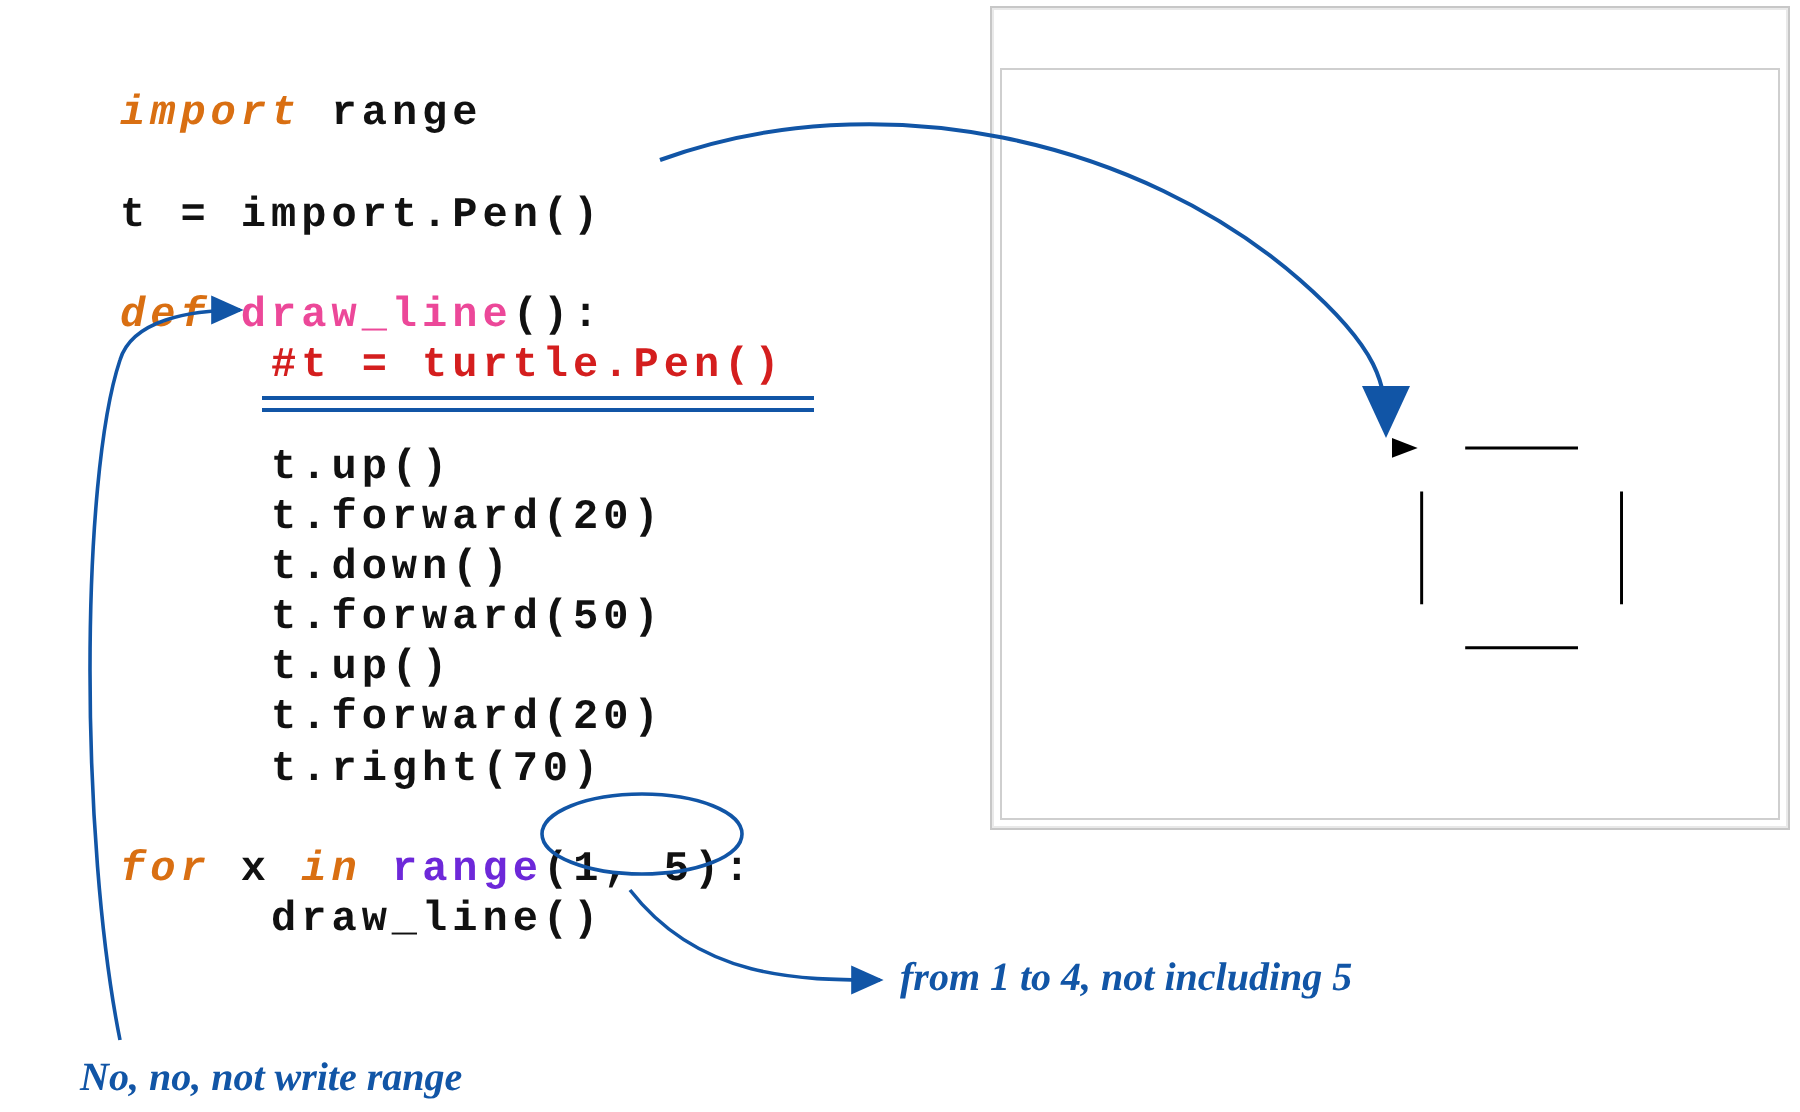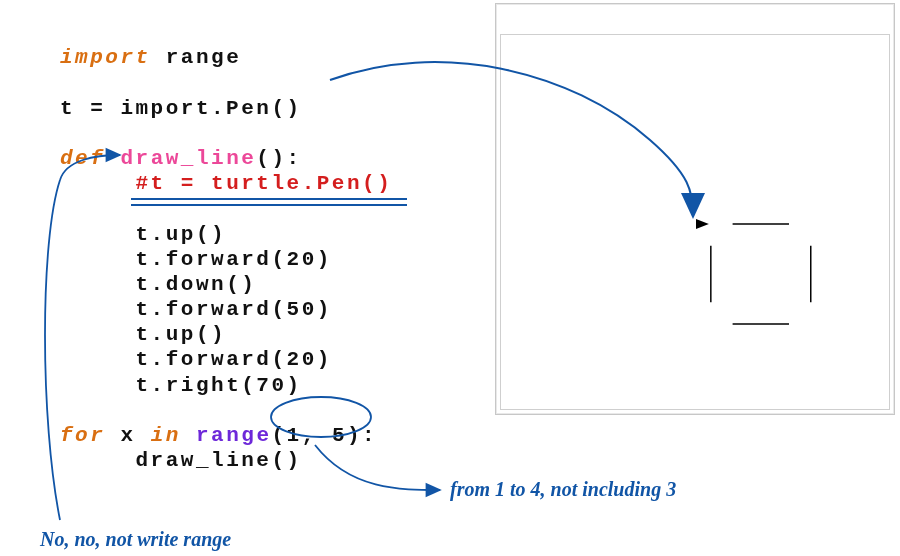--- a/index.html
+++ b/index.html
@@ -163,14 +163,14 @@
 
   <ellipse cx="321" cy="417" rx="50" ry="20" fill="none" stroke="#1155a6" stroke-width="1.8"></ellipse>
 
   <path d="M 315 445 C 350 490, 400 490, 440 490" fill="none" stroke="#1155a6" stroke-width="1.8" marker-end="url(#ah)"></path>
 
   <path d="M 60 520 C 40 420, 40 240, 60 180 C 66 160, 95 155, 120 155" fill="none" stroke="#1155a6" stroke-width="1.8" marker-end="url(#ah)"></path>
 
   <path d="M 330 80 C 440 40, 570 70, 650 140 C 690 175, 693 192, 693 215" fill="none" stroke="#1155a6" stroke-width="2" marker-end="url(#ahBig)"></path>
 </svg>
 
-<div class="annot" style="left:450px; top:478px;">from 1 to 4, not including 3</div>
+<div class="annot" style="left:450px; top:478px;">from 1 to 4, not including 5</div>
 <div class="annot" style="left:40px; top:528px;">No, no, not write range</div>
 
 </body></html>

